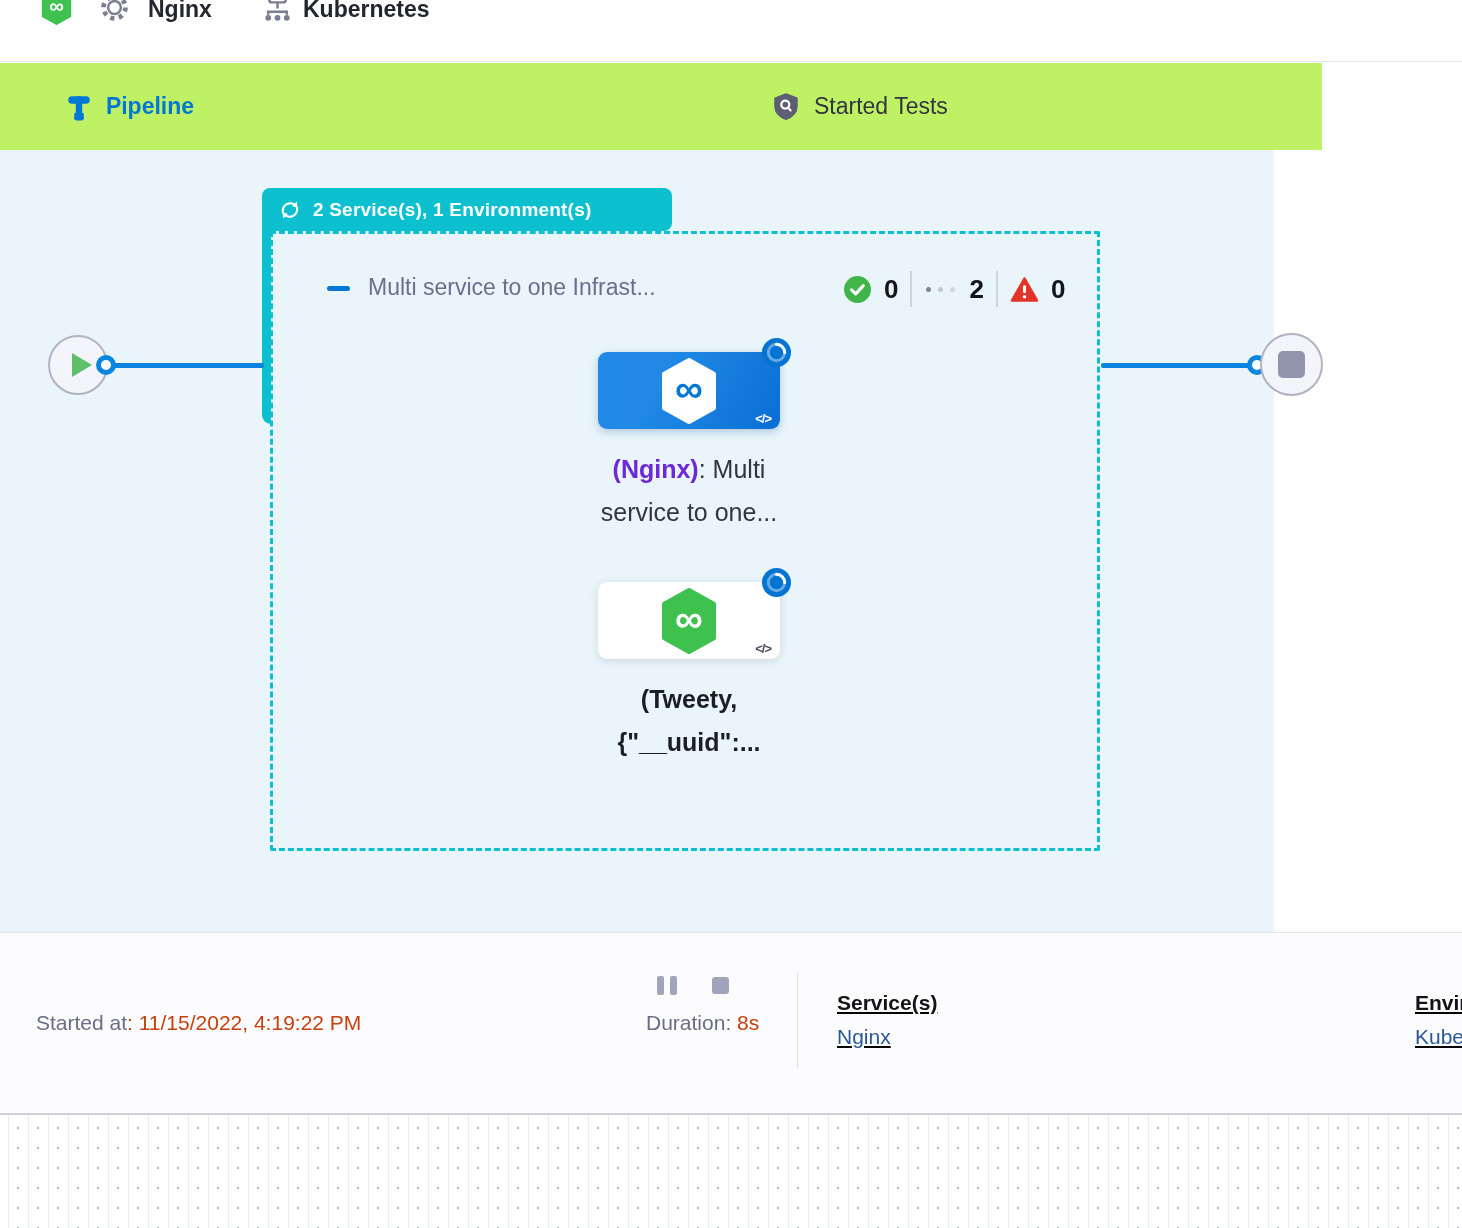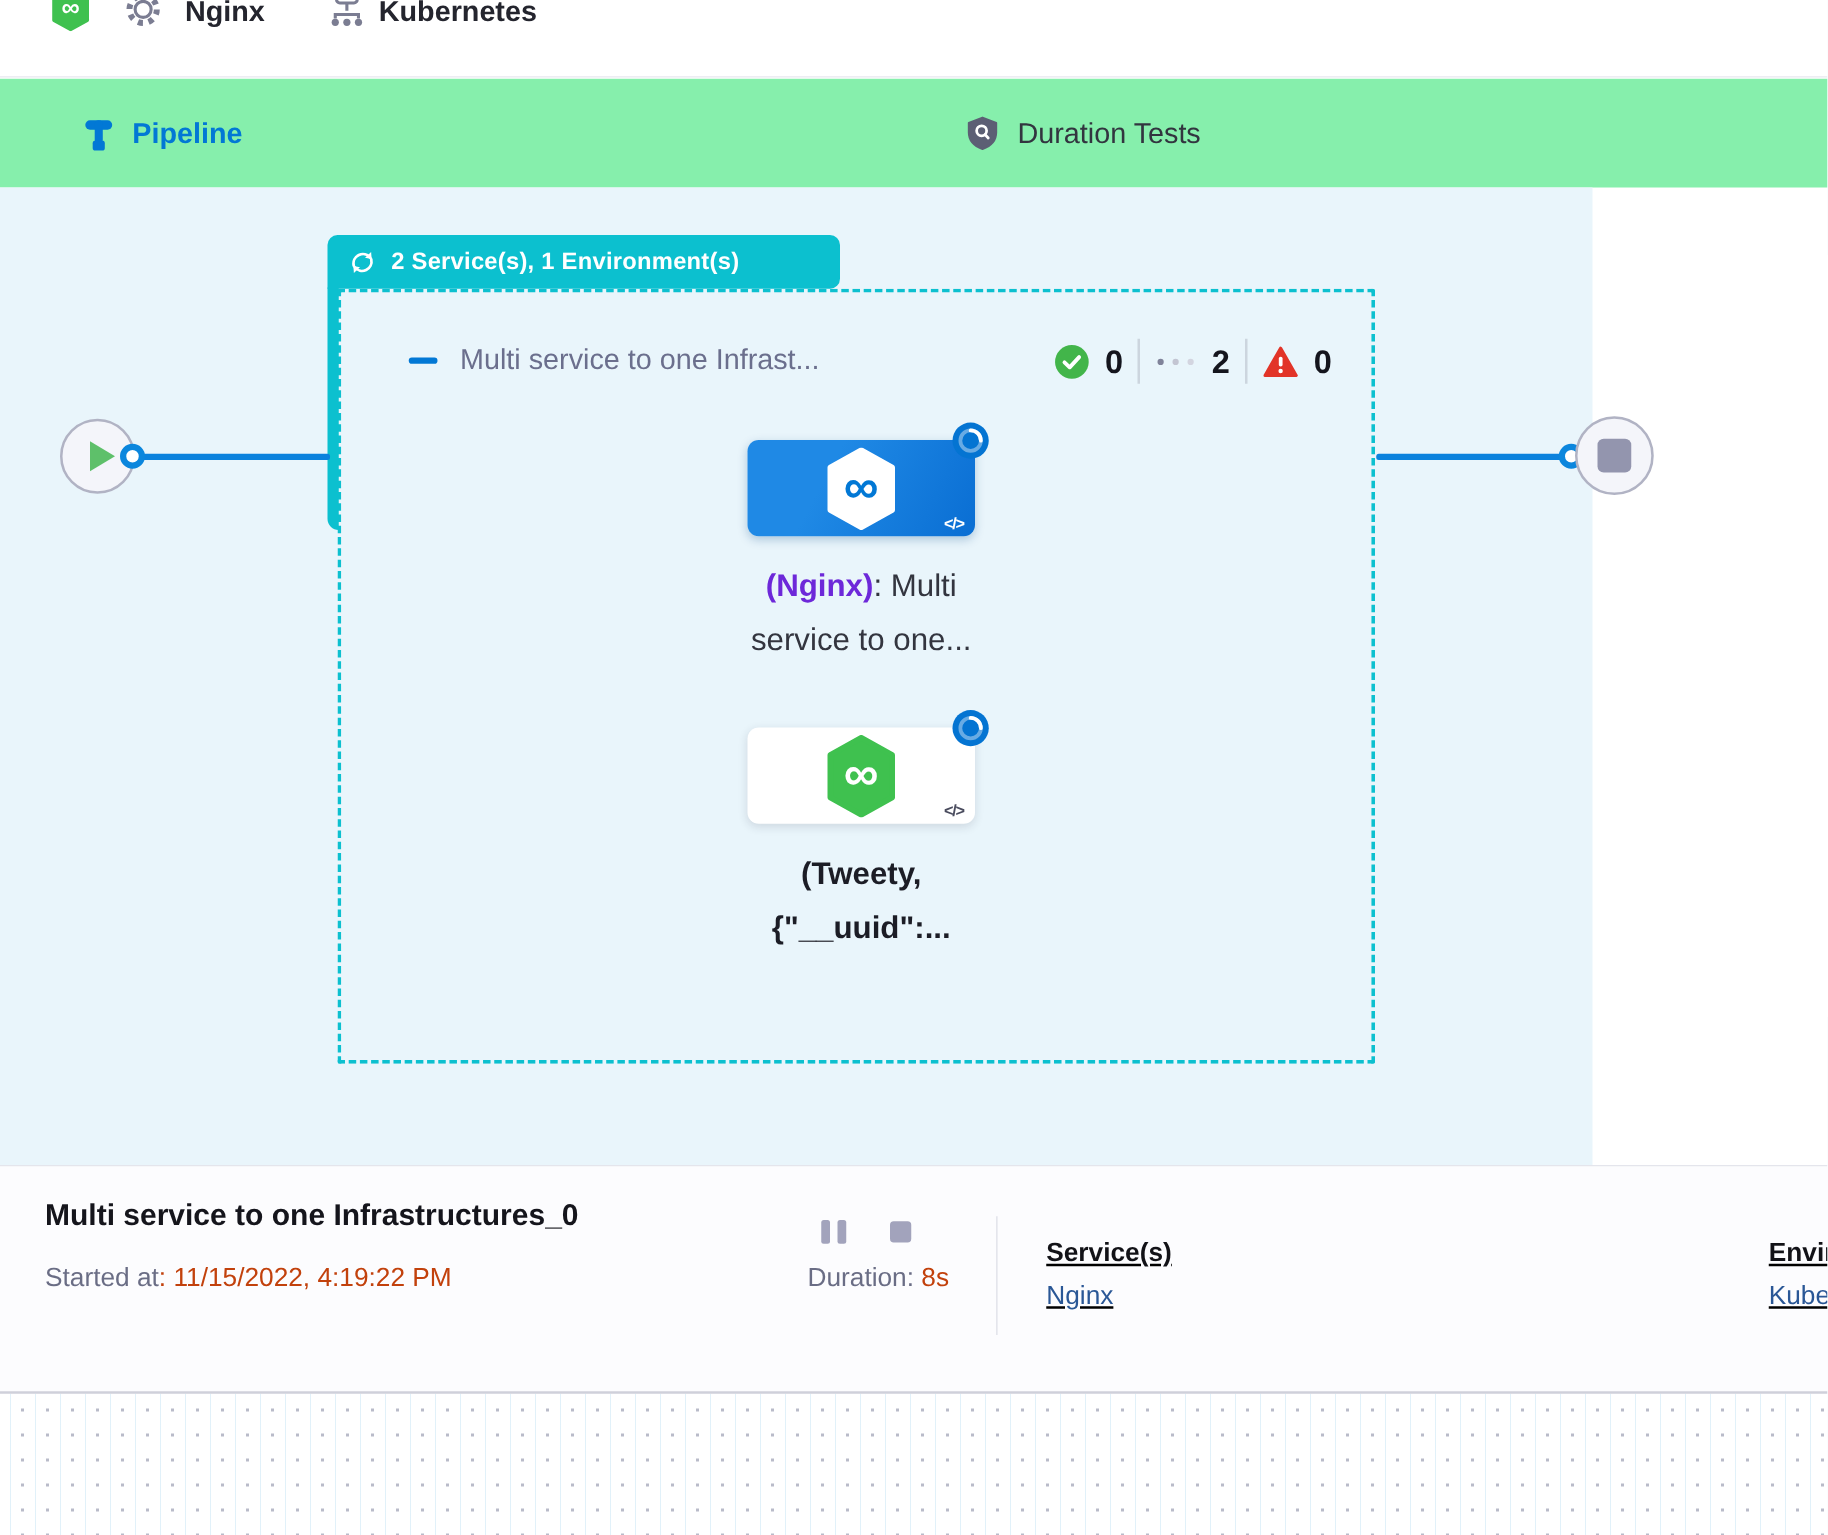--- a/index.html
+++ b/index.html
@@ -7,21 +7,21 @@
   body { font-family:"Liberation Sans","DejaVu Sans",sans-serif; background:#fff; }
   .app { position:relative; width:1462px; height:1228px; overflow:hidden; background:#fff; }
 
   
   .topbar { position:absolute; left:0; top:0; width:1462px; height:62px; background:#fff;
             border-bottom:1px solid #e7e8ef; overflow:hidden; }
   .topbar .crumb-ico { position:absolute; }
   .crumb-label { position:absolute; top:-6px; font-size:23px; font-weight:600; color:#24252e; line-height:30px; }
 
   
-  .tabbar { position:absolute; left:0; top:63px; width:1462px; height:87px; background:#86efac; }
+  .tabbar { position:absolute; left:0; top:63px; width:1322px; height:87px; background:#bef264; }
   .tab { position:absolute; top:0; height:87px; display:flex; align-items:center; gap:14px; cursor:pointer; }
   .tab-label { font-size:23px; color:#32353f; font-weight:500; white-space:nowrap; }
   .tab.active .tab-label { color:#0278d5; font-weight:700; }
   .tab-underline { position:absolute; left:38px; top:145px; width:184px; height:5px; background:#0278d5;
                    border-radius:4px 4px 0 0; }
 
   
   .canvas { position:absolute; left:0; top:150px; width:1274px; height:782px; background:#e9f5fb; }
 
   .svc-badge { position:absolute; left:262px; top:38px; width:410px; height:43px; background:#0cc0cf;
@@ -140,21 +140,21 @@
         <rect x="7.5" y="18" width="9" height="7.5" rx="2" fill="#0278d5"></rect>
       </svg>
       <span class="tab-label">Pipeline</span>
     </div>
     <div class="tab" style="left:772px;">
       <svg width="28" height="29" viewBox="0 0 28 29">
         <path d="M14 2 L25 6.3 V14 C25 20.8 19.7 25.2 14 27.3 C8.3 25.2 3 20.8 3 14 V6.3 Z" fill="#5c5f74" stroke="#5c5f74" stroke-width="1.5" stroke-linejoin="round"></path>
         <circle cx="13.3" cy="12.6" r="4" fill="none" stroke="#ffffff" stroke-width="2.2"></circle>
         <path d="M16 15.6 L18.6 18.4" stroke="#ffffff" stroke-width="2.2" stroke-linecap="round"></path>
       </svg>
-      <span class="tab-label">Duration Tests</span>
+      <span class="tab-label">Started Tests</span>
     </div>
     <div class="tab-underline"></div>
   </div>
 
   <div class="canvas">
 
     <div class="svc-badge">
       <svg width="24" height="24" viewBox="0 0 24 24">
         <path d="M5 14.5 A 7.5 7.5 0 0 1 18.2 8.2" fill="none" stroke="#ffffff" stroke-width="2.2" stroke-linecap="round"></path>
         <path d="M18.9 3.6 L19.3 9.2 L14 8.2 Z" fill="#ffffff"></path>
@@ -233,21 +233,20 @@
     </div>
 
     <div class="edge edge-right"></div>
     <div class="conn-dot dot-right"></div>
     <div class="terminal end-node">
       <div class="end-square"></div>
     </div>
   </div>
 
   <div class="footer">
-    <div class="exec-title">Multi service to one Infrastructures_0</div>
     <div class="meta-line started-line"><span class="meta-gray">Started at</span><span class="meta-dark">: 11/15/2022, 4:19:22 PM</span></div>
 
     <div class="pause-ico">
         <i></i>
         <i></i>
       </div>
     <div class="stop-ico"></div>
     <div class="meta-line duration-line"><span class="meta-gray">Duration: </span><span class="meta-dark">8s</span></div>
 
     <div class="v-div"></div>

